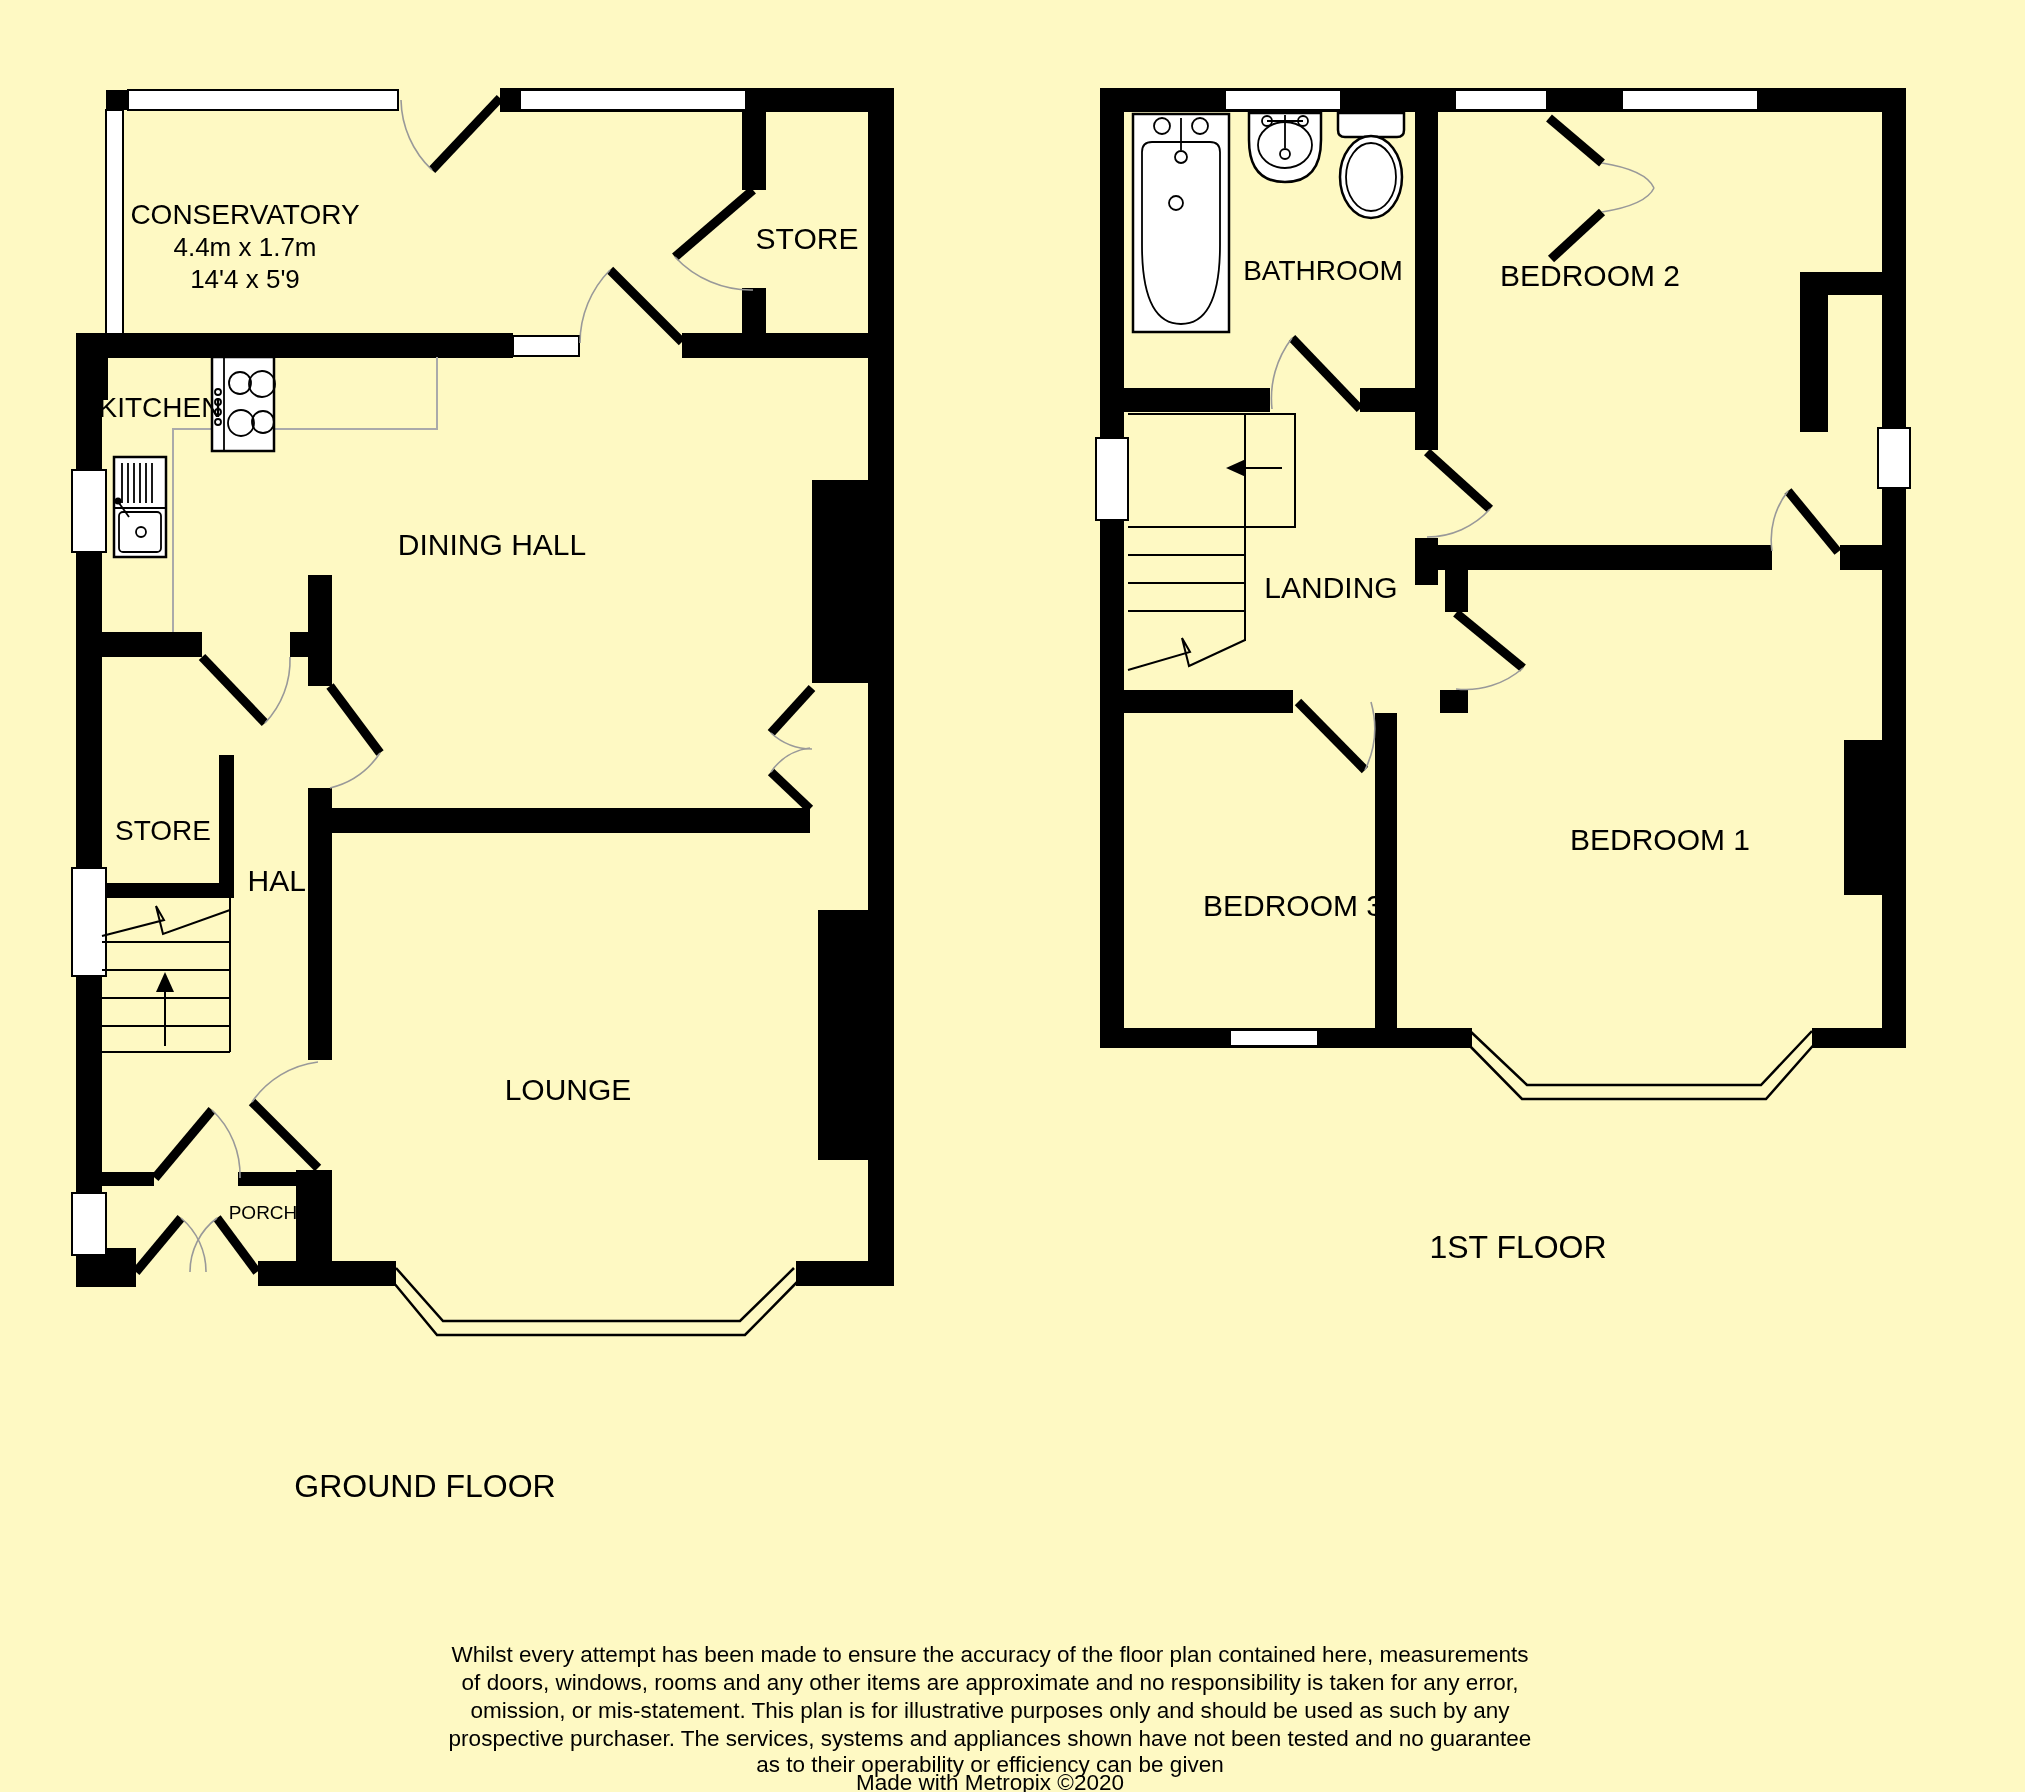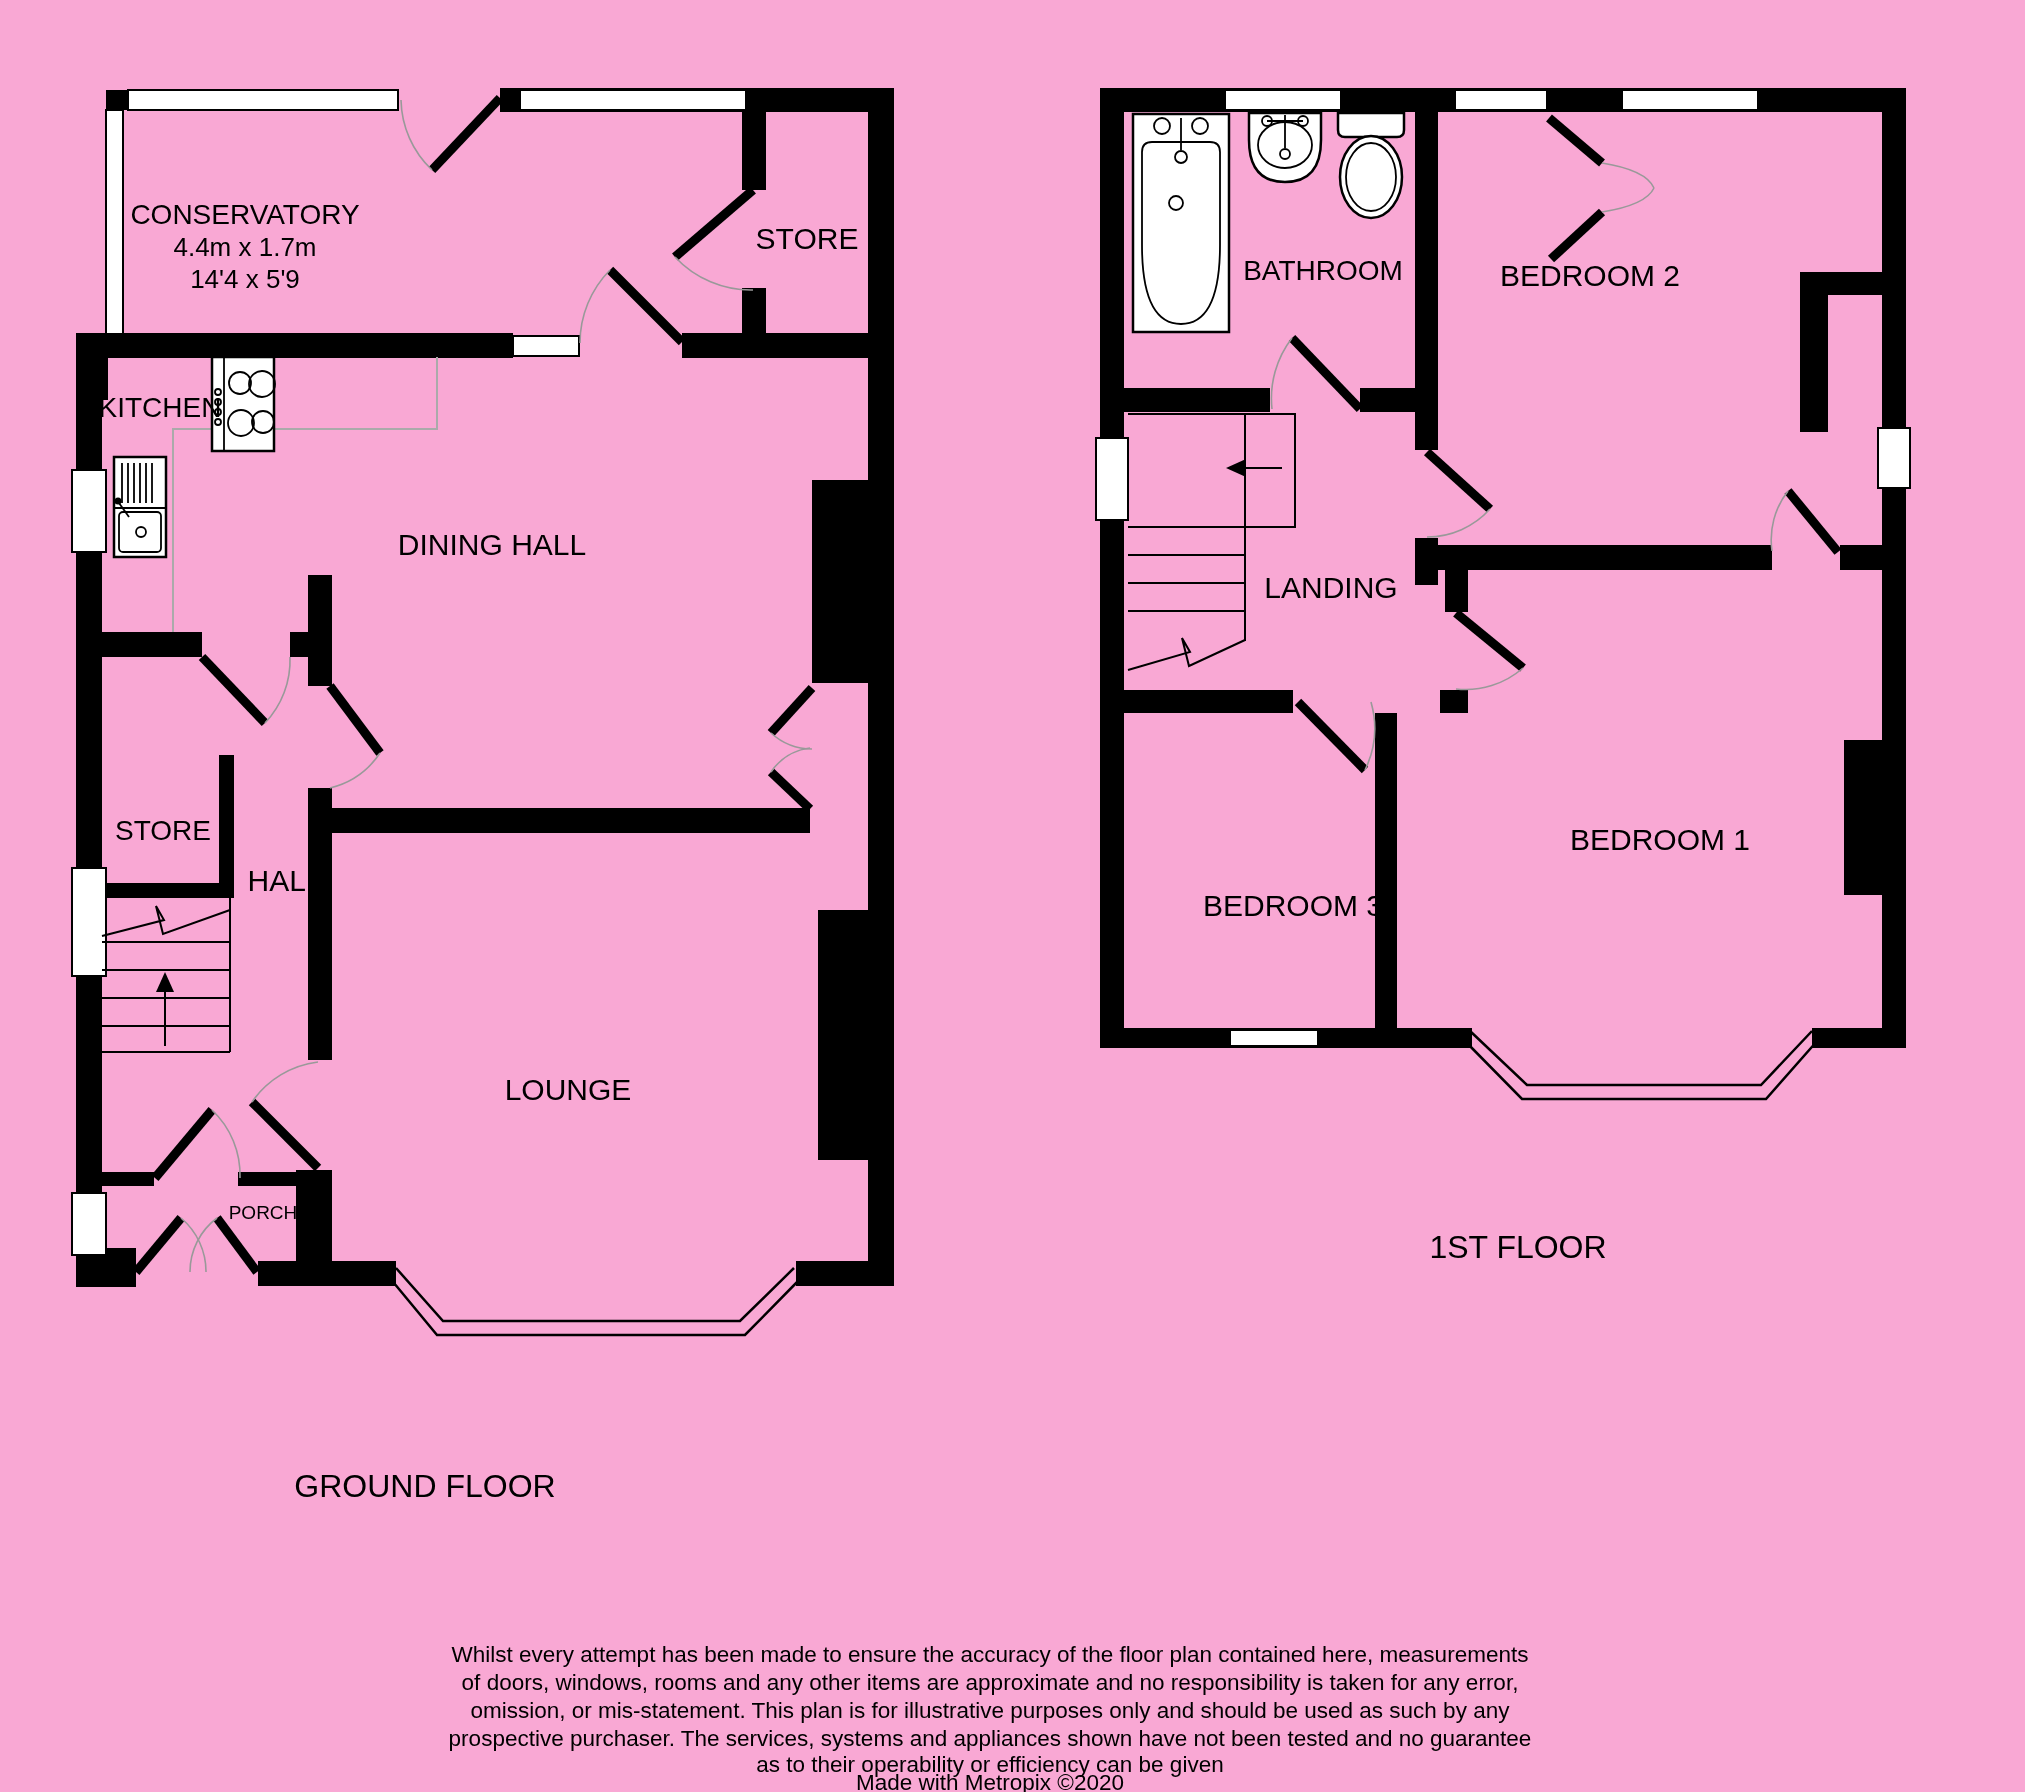--- a/index.html
+++ b/index.html
@@ -1,16 +1,16 @@
 <!DOCTYPE html>
 <html><head>
 <meta charset="utf-8">
 <style>
   html,body{margin:0;padding:0;background:#fff;}
-  #stage{position:relative;width:2025px;height:1792px;background:#f9a8d4;overflow:hidden;}
+  #stage{position:relative;width:2025px;height:1792px;background:#fef9c3;overflow:hidden;}
   svg{display:block;}
   .wall{fill:#000;stroke:none;}
   .win{fill:#fff;stroke:#000;stroke-width:2;}
   .thinwin{fill:#fff;stroke:#000;stroke-width:2;}
   .leaf{stroke:#000;stroke-width:9;fill:none;}
   .arc{fill:none;stroke:#999;stroke-width:1.6;}
   .thin{fill:none;stroke:#000;stroke-width:2.5;}
   .stair{fill:none;stroke:#000;stroke-width:2;}
   .fix{fill:#fff;stroke:#000;stroke-width:2.5;}
   .fix2{fill:none;stroke:#000;stroke-width:1.8;}

